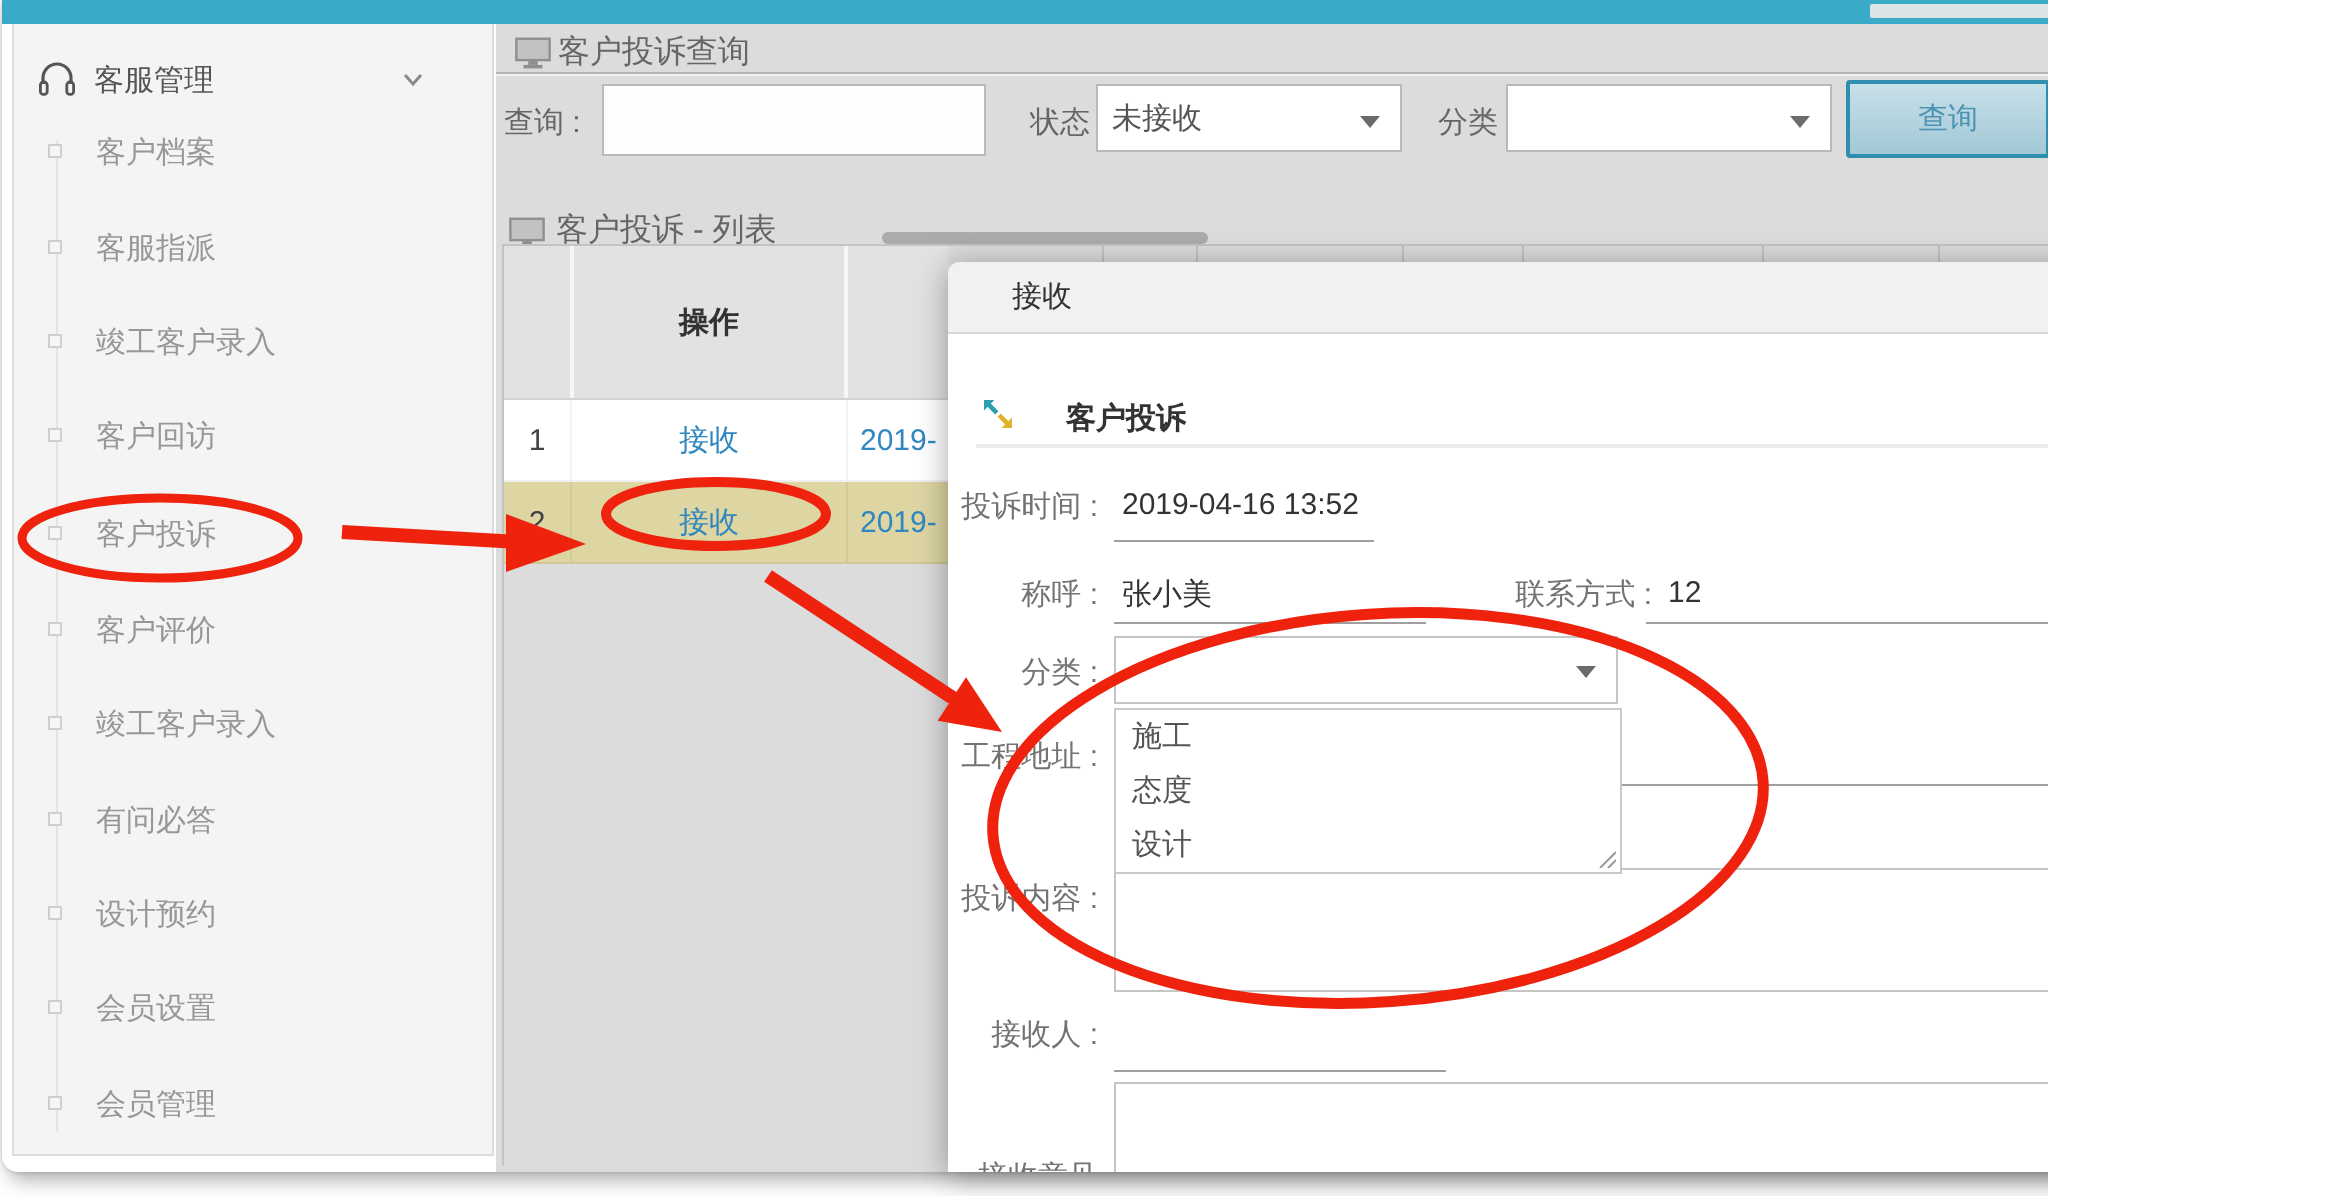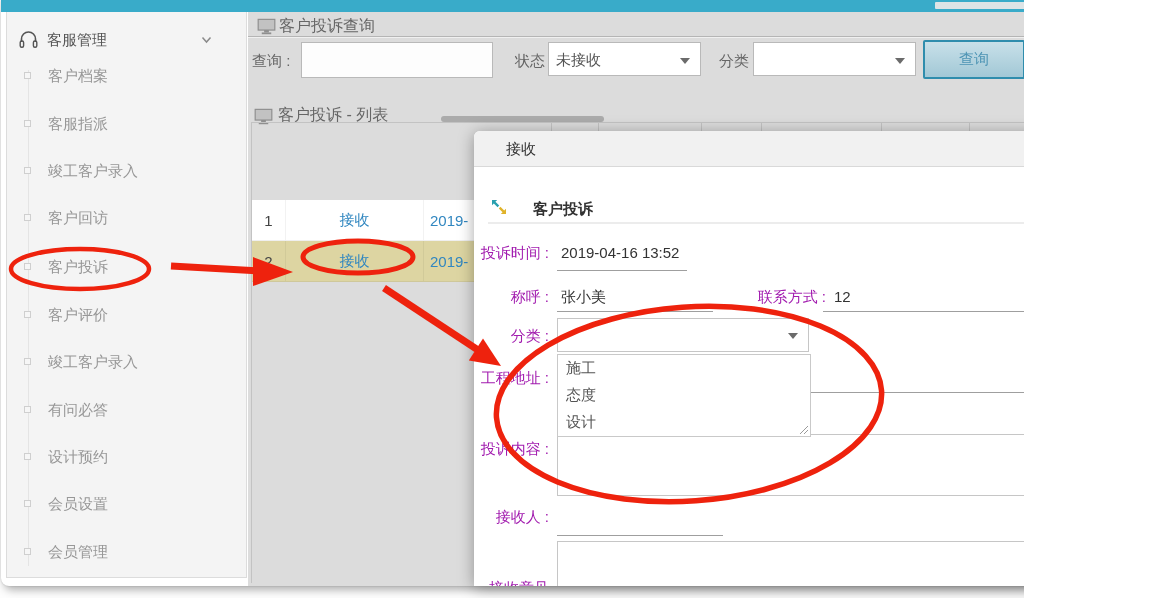--- a/index.html
+++ b/index.html
@@ -50,27 +50,27 @@
   .strip{position:absolute;left:226px;top:110px;right:0;height:10px;background:#dcdcdc;border-top:1px solid #c3c3c3;box-sizing:border-box;}
   .strip i{position:absolute;top:0;width:1px;height:100%;background:#c3c3c3;}
   
   .modal{position:absolute;left:473px;top:131px;width:691px;height:455px;background:#ffffff;
          border-radius:6px 6px 0 0;box-shadow:0 2px 16px rgba(0,0,0,.35);overflow:hidden;z-index:5;}
   .mtitlebar{position:absolute;left:0;top:0;width:100%;height:36px;background:#f1f1f1;border-bottom:1px solid #d9d9d9;box-sizing:border-box;}
   .mtitle{position:absolute;left:32px;top:0;line-height:35px;font-size:15px;color:#333;}
   .msec-icon{position:absolute;left:16px;top:67px;width:18px;height:18px;}
   .msec-title{position:absolute;left:59px;top:69px;font-size:15px;font-weight:bold;color:#333;}
   .mhr{position:absolute;left:14px;right:16px;top:91px;height:2px;background:#ececec;}
-  .mlabel{position:absolute;left:0;width:75px;text-align:right;font-size:15px;color:#a21caf;}
+  .mlabel{position:absolute;left:0;width:75px;text-align:right;font-size:15px;color:#737373;}
   .mvalue{position:absolute;font-size:15px;color:#333;}
   .uline{position:absolute;height:1px;background:#9f9f9f;}
   .msel{position:absolute;left:83px;top:187px;width:252px;height:34px;border:1px solid #c6c6c6;background:#fff;box-sizing:border-box;cursor:pointer;}
   .msel .caret{top:14px;}
   .listbox{position:absolute;left:83px;top:223px;width:254px;height:83px;background:#fff;border:1px solid #c9c9c9;box-sizing:border-box;z-index:3;}
-  .opt{position:absolute;left:0;width:100%;height:27px;padding-left:8px;box-sizing:border-box;font-size:15px;color:#555;line-height:27px;cursor:pointer;font-family:Liberation Serif, serif;}
+  .opt{position:absolute;left:0;width:100%;height:27px;padding-left:8px;box-sizing:border-box;font-size:15px;color:#555;line-height:27px;cursor:pointer;}
   .resize{position:absolute;right:2px;bottom:2px;width:10px;height:10px;}
   .mtextarea{position:absolute;left:83px;border:1px solid #c6c6c6;background:#fff;box-sizing:border-box;cursor:text;}
   
   .anno{position:absolute;left:0;top:0;width:1174px;height:598px;z-index:50;pointer-events:none;}
 </style>
 </head>
 <body>
 
 <div class="canvas">
   <div class="window">
@@ -167,20 +167,23 @@
       <svg class="micon" style="left:6px;top:96px" viewBox="0 0 16 14">
         <rect x="1" y="1" width="14" height="9" fill="#c2c2c2" stroke="#8f8f8f"></rect>
         <rect x="6" y="10" width="4" height="2" fill="#8f8f8f"></rect>
         <rect x="4" y="12" width="8" height="1.5" fill="#8f8f8f"></rect>
       </svg>
       <div class="ptitle" style="left:30px;top:93px">客户投诉 - 列表</div>
 
       <div class="scrollthumb"></div>
 
       <div class="tbl">
+        <div class="thead">
+          <div class="th-op">操作</div>
+        </div>
         <div class="trow row1">
           <span class="num">1</span>
           <span class="op">
               <a class="link">接收</a>
             </span>
           <span class="date">
               <a class="link">2019-</a>
             </span>
         </div>
         <div class="trow row2">

